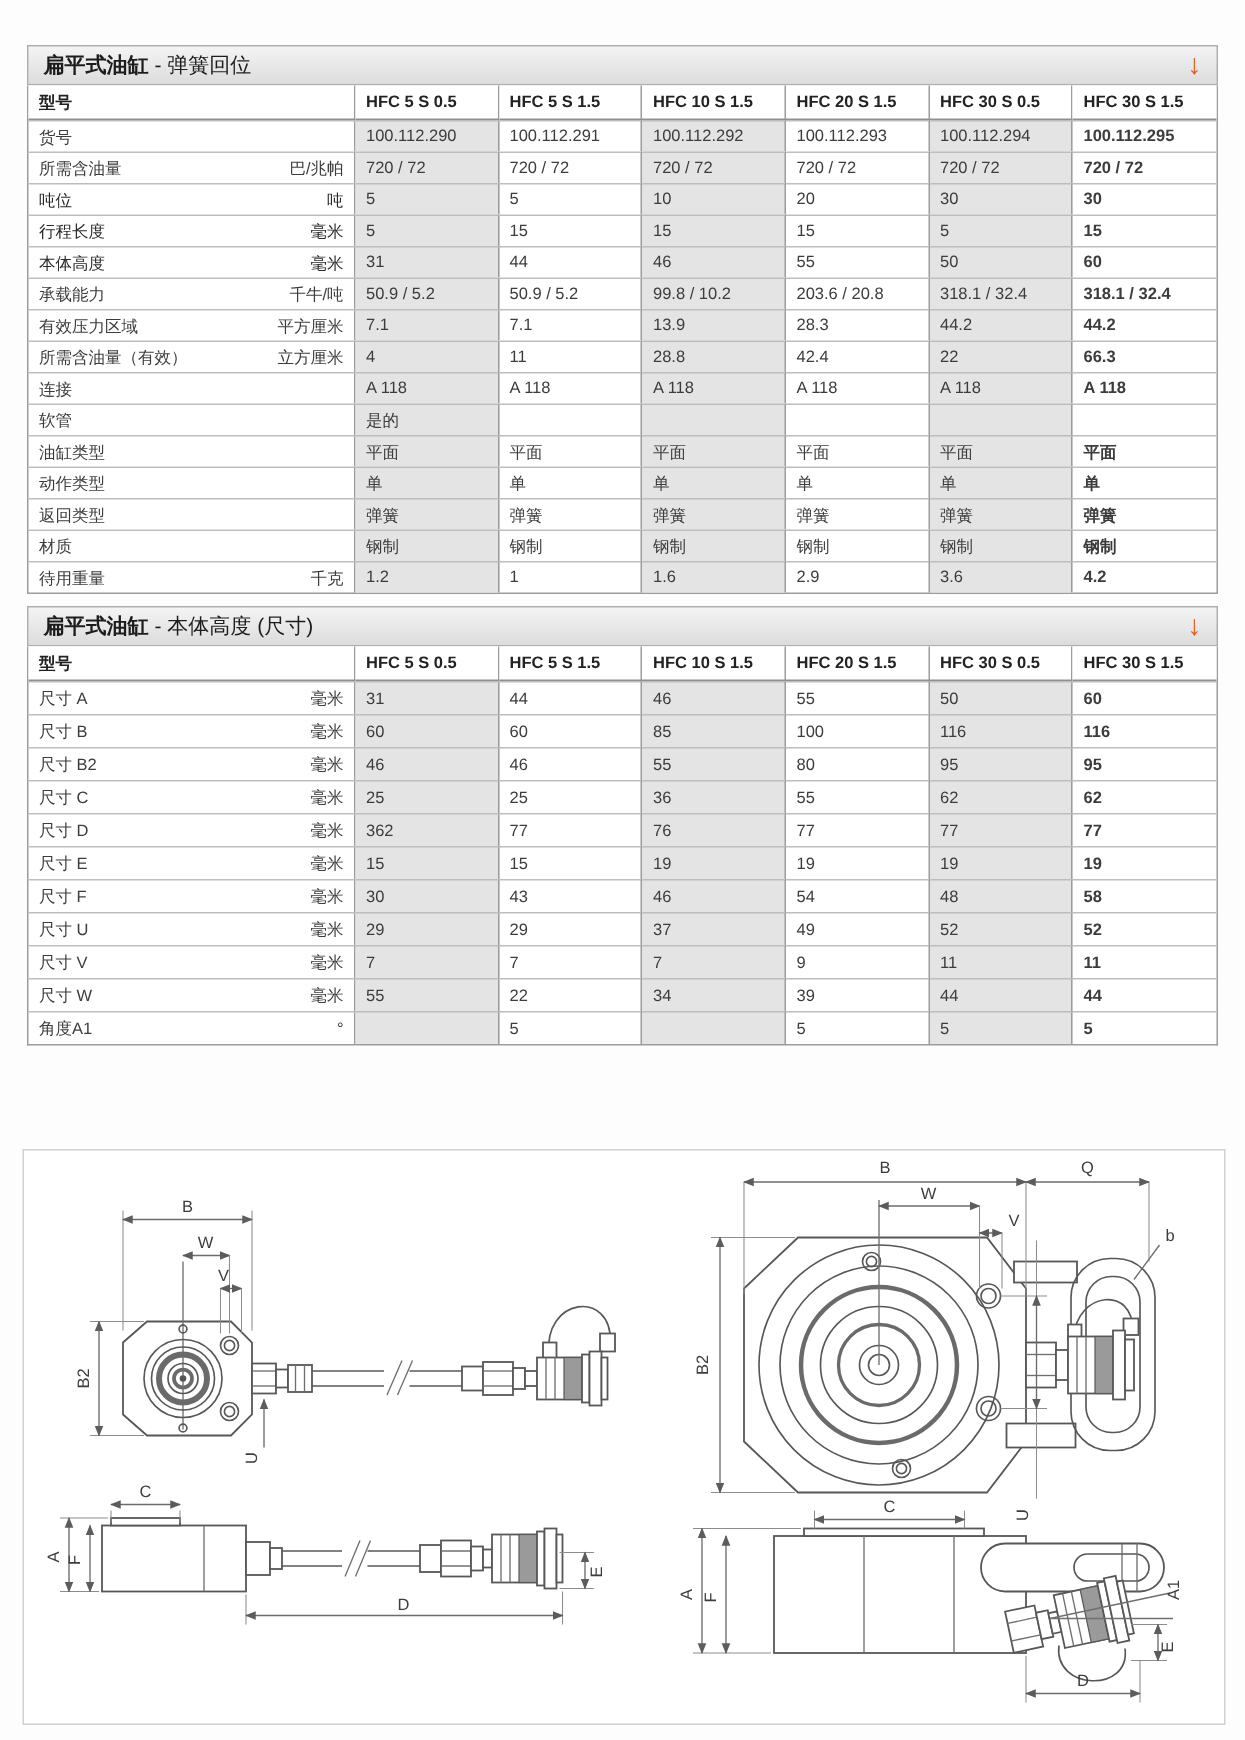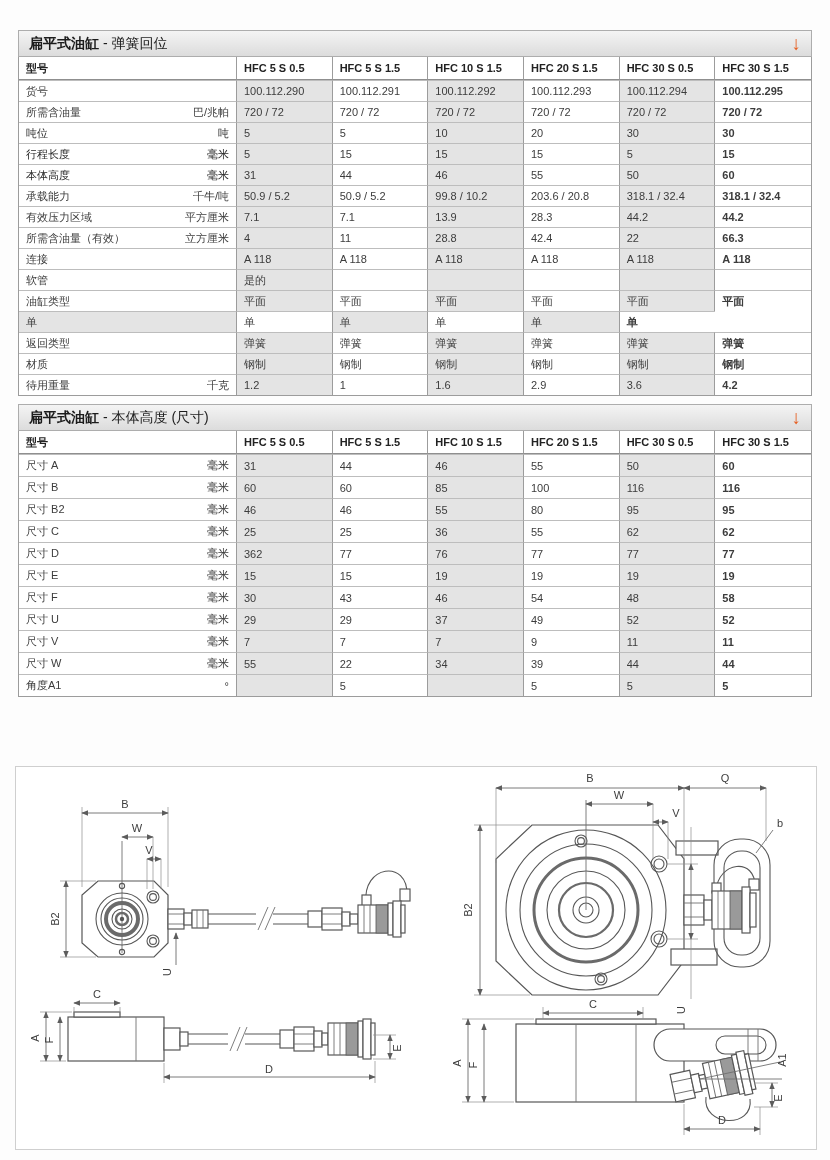--- a/index.html
+++ b/index.html
@@ -182,20 +182,24 @@
             <span class="unit"></span>
           </div>
           <div class="cell shade">平面</div>
           <div class="cell ">平面</div>
           <div class="cell shade">平面</div>
           <div class="cell ">平面</div>
           <div class="cell shade">平面</div>
           <div class="cell ">平面</div>
         </div>
         <div class="row">
+          <div class="cell labelcell">
+            <span>动作类型</span>
+            <span class="unit"></span>
+          </div>
           <div class="cell shade">单</div>
           <div class="cell ">单</div>
           <div class="cell shade">单</div>
           <div class="cell ">单</div>
           <div class="cell shade">单</div>
           <div class="cell ">单</div>
         </div>
         <div class="row">
           <div class="cell labelcell">
             <span>返回类型</span>

